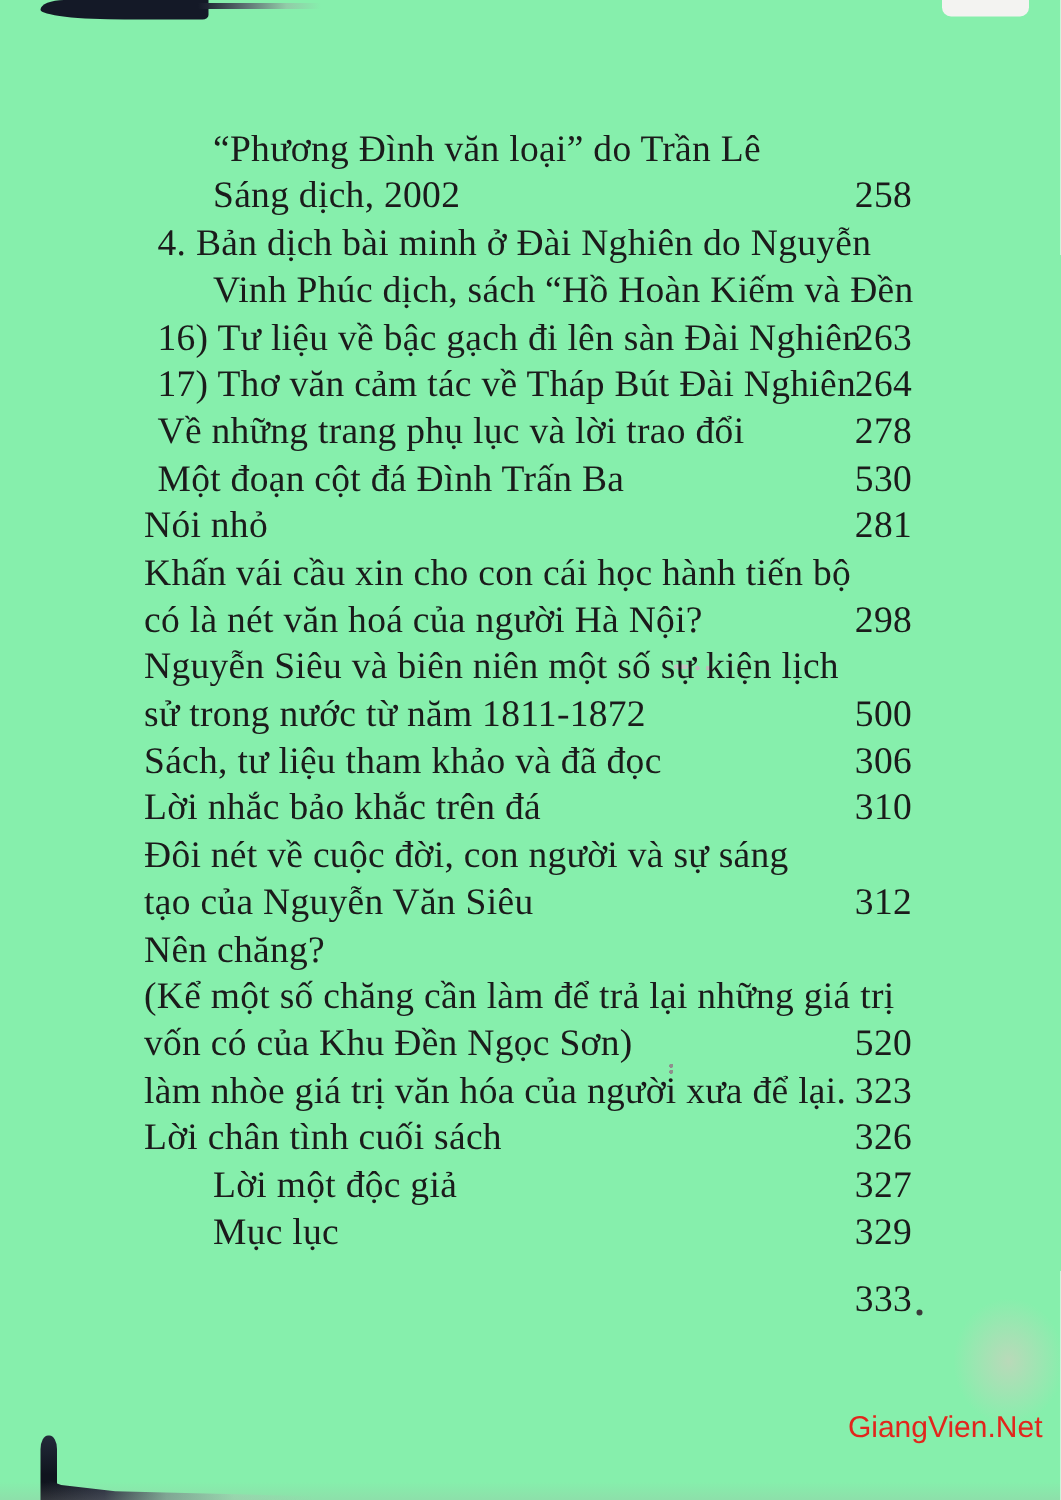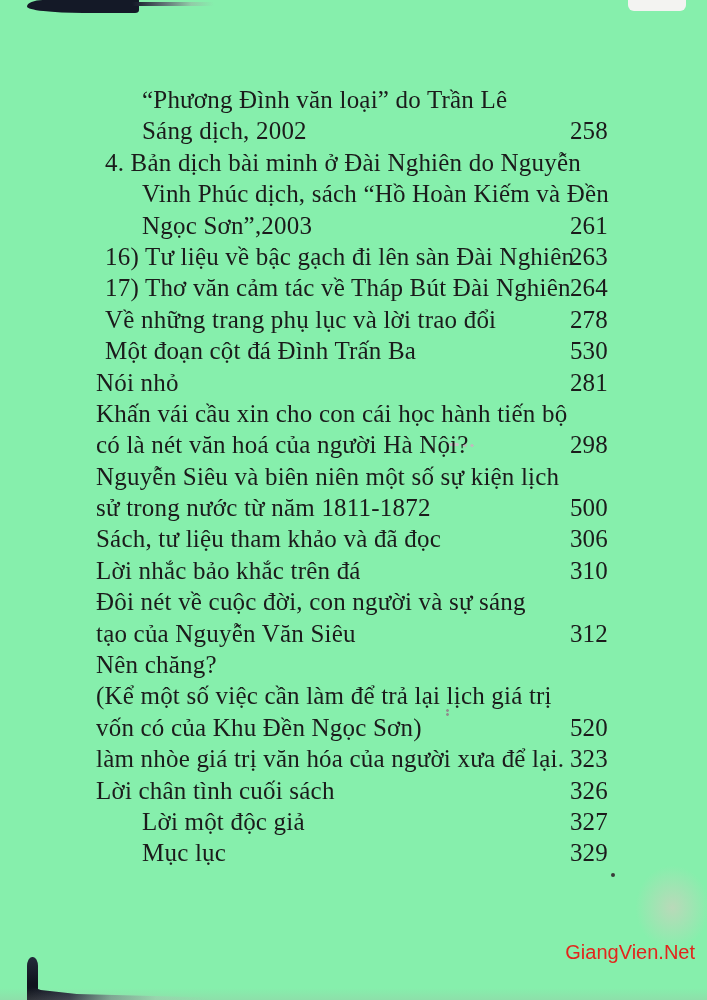--- a/index.html
+++ b/index.html
@@ -161,24 +161,20 @@
         <span class="toc-page">258</span>
       </div>
       <div class="toc-row indent-1">
         <span class="toc-text">4. Bản dịch bài minh ở Đài Nghiên do Nguyễn</span>
         <span class="toc-page"></span>
       </div>
       <div class="toc-row indent-2">
         <span class="toc-text">Vinh Phúc dịch, sách “Hồ Hoàn Kiếm và Đền</span>
         <span class="toc-page"></span>
       </div>
-      <div class="toc-row indent-2">
-        <span class="toc-text">Ngọc Sơn”,2003</span>
-        <span class="toc-page">261</span>
-      </div>
       <div class="toc-row indent-1">
         <span class="toc-text">16) Tư liệu về bậc gạch đi lên sàn Đài Nghiên</span>
         <span class="toc-page">263</span>
       </div>
       <div class="toc-row indent-1">
         <span class="toc-text">17) Thơ văn cảm tác về Tháp Bút Đài Nghiên</span>
         <span class="toc-page">264</span>
       </div>
       <div class="toc-row indent-1">
         <span class="toc-text">Về những trang phụ lục và lời trao đổi</span>
@@ -222,21 +218,21 @@
       </div>
       <div class="toc-row indent-0">
         <span class="toc-text">tạo của Nguyễn Văn Siêu</span>
         <span class="toc-page">312</span>
       </div>
       <div class="toc-row indent-0">
         <span class="toc-text">Nên chăng?</span>
         <span class="toc-page"></span>
       </div>
       <div class="toc-row indent-0">
-        <span class="toc-text">(Kể một số việc cần làm để trả lại lịch giá trị</span>
+        <span class="toc-text">(Kể một số chăng cần làm để trả lại những giá trị</span>
         <span class="toc-page"></span>
       </div>
       <div class="toc-row indent-0">
         <span class="toc-text">vốn có của Khu Đền Ngọc Sơn)</span>
         <span class="toc-page">520</span>
       </div>
       <div class="toc-row indent-0">
         <span class="toc-text">làm nhòe giá trị văn hóa của người xưa để lại.</span>
         <span class="toc-page">323</span>
       </div>
@@ -245,17 +241,21 @@
         <span class="toc-page">326</span>
       </div>
       <div class="toc-row indent-2">
         <span class="toc-text">Lời một độc giả</span>
         <span class="toc-page">327</span>
       </div>
       <div class="toc-row indent-2">
         <span class="toc-text">Mục lục</span>
         <span class="toc-page">329</span>
       </div>
+      <div class="toc-row indent-0 gap-before">
+        <span class="toc-text"></span>
+        <span class="toc-page">333</span>
+      </div>
     </div>
 
   <div class="watermark" style="color: rgb(226, 37, 28);">GiangVien.Net</div>
 
 </div>
 
 </body></html>

